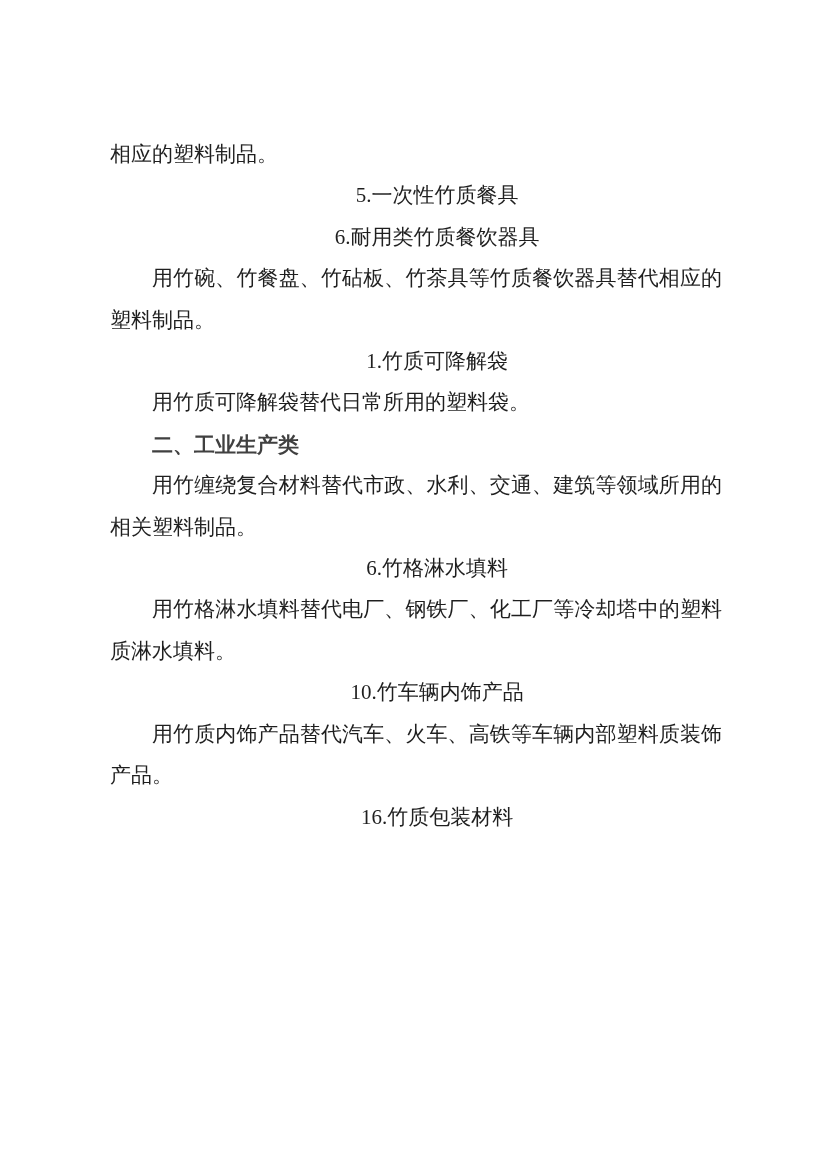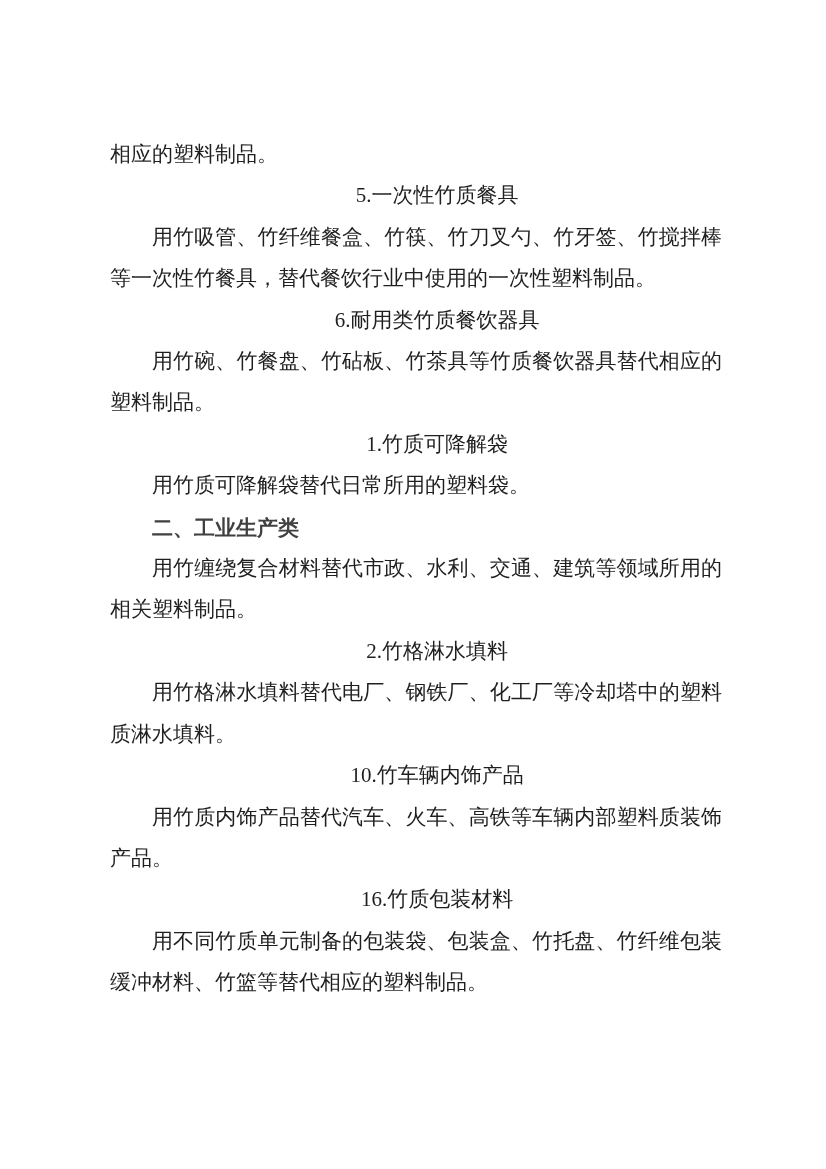--- a/index.html
+++ b/index.html
@@ -48,27 +48,25 @@
     color: #404040;
   }
 </style>
 </head>
 <body>
 
 <div class="page">
   <div class="content">
       <p class="para continuation">相应的塑料制品。</p>
       <p class="para item-title">5.一次性竹质餐具</p>
-      <p class="para body">用竹吸管、竹纤维餐盒、竹筷、竹刀叉勺、竹牙签、竹搅拌棒等一次性竹餐具，替代餐饮行业中使用的一次性塑料制品。</p>
       <p class="para item-title">6.耐用类竹质餐饮器具</p>
       <p class="para body">用竹碗、竹餐盘、竹砧板、竹茶具等竹质餐饮器具替代相应的塑料制品。</p>
       <p class="para item-title">1.竹质可降解袋</p>
       <p class="para body">用竹质可降解袋替代日常所用的塑料袋。</p>
       <p class="para section-heading">二、工业生产类</p>
       <p class="para body">用竹缠绕复合材料替代市政、水利、交通、建筑等领域所用的相关塑料制品。</p>
-      <p class="para item-title">2.竹格淋水填料</p>
+      <p class="para item-title">6.竹格淋水填料</p>
       <p class="para body">用竹格淋水填料替代电厂、钢铁厂、化工厂等冷却塔中的塑料质淋水填料。</p>
       <p class="para item-title">10.竹车辆内饰产品</p>
       <p class="para body">用竹质内饰产品替代汽车、火车、高铁等车辆内部塑料质装饰产品。</p>
       <p class="para item-title">16.竹质包装材料</p>
-      <p class="para body">用不同竹质单元制备的包装袋、包装盒、竹托盘、竹纤维包装缓冲材料、竹篮等替代相应的塑料制品。</p>
     </div>
 </div>
 
 </body></html>

